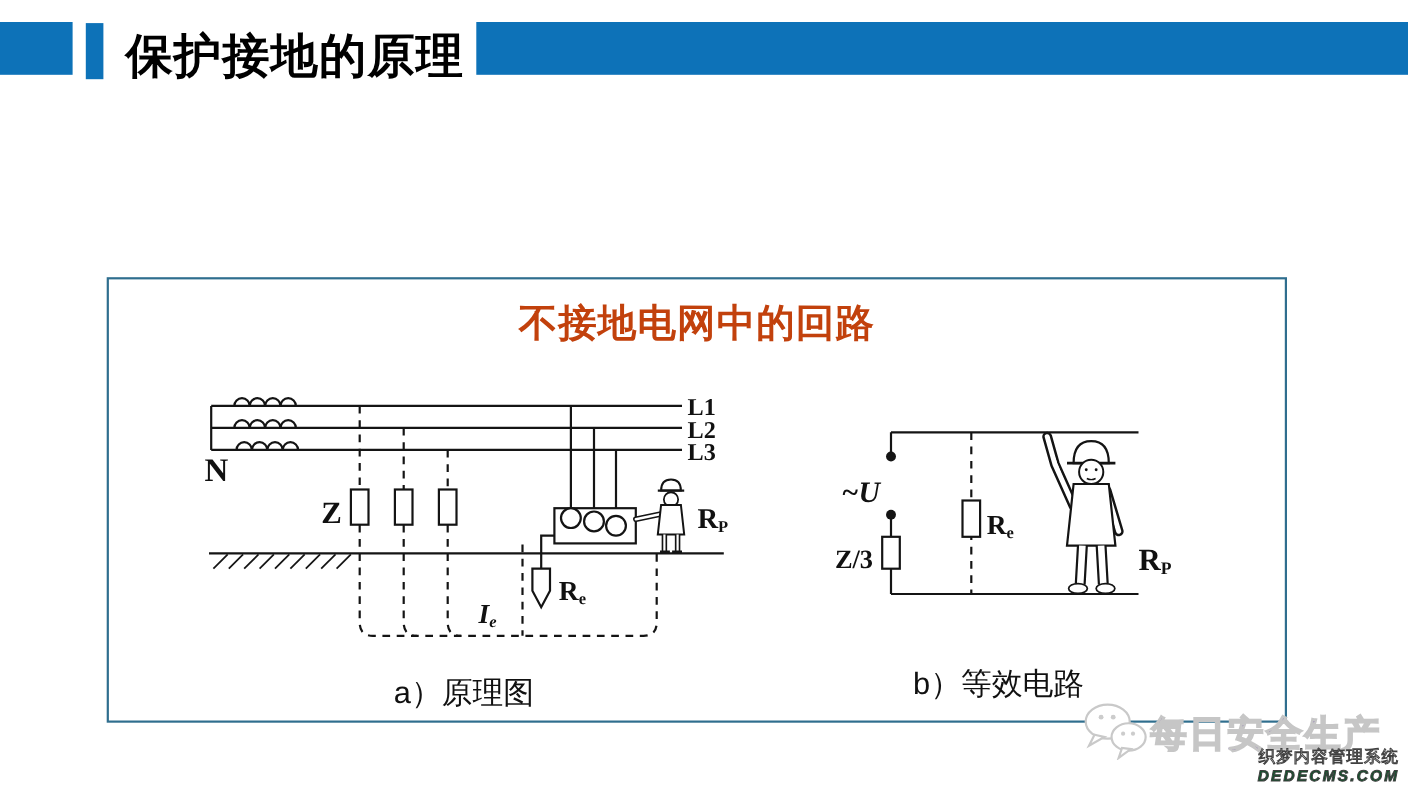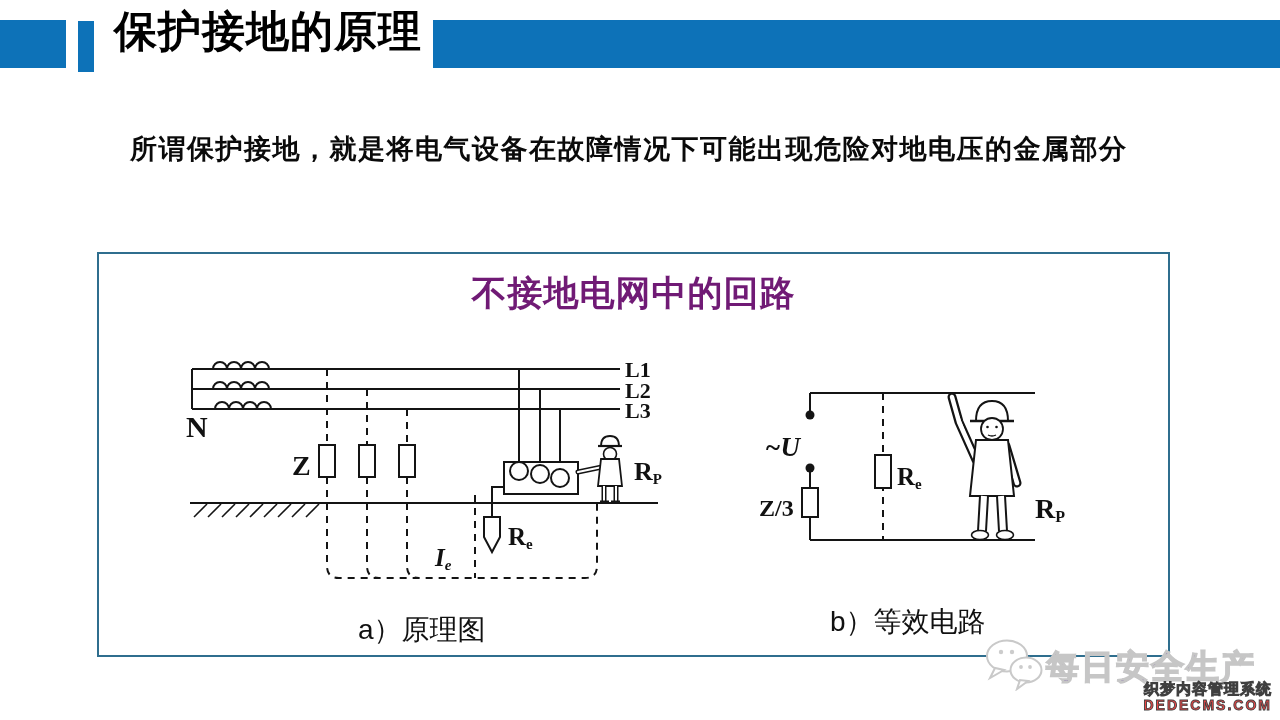--- a/index.html
+++ b/index.html
@@ -2,64 +2,63 @@
 <html><head>
 <meta charset="utf-8">
 <style>
   html,body{margin:0;padding:0;background:#ffffff;}
   .slide{position:relative;width:1280px;height:720px;background:#ffffff;overflow:hidden;
          font-family:"Liberation Sans",sans-serif;color:#000;}
 
   
   .hdr-block{position:absolute;left:0;top:20px;width:66px;height:48px;background:#0d72b8;}
   .hdr-thin{position:absolute;left:78px;top:21px;width:16px;height:51px;background:#0d72b8;}
-  .hdr-title{position:absolute;left:114px;top:4px;height:54px;line-height:54px;
+  .hdr-title{position:absolute;left:114px;top:24px;height:54px;line-height:54px;
              font-size:43px;font-weight:bold;letter-spacing:1px;color:#000;white-space:nowrap;}
   .hdr-bar{position:absolute;left:433px;top:20px;width:847px;height:48px;background:#0d72b8;}
 
   
   .intro{position:absolute;left:74px;top:122px;width:1135px;font-size:27px;line-height:54px;
          font-weight:600;letter-spacing:1.5px;color:#0a0a0a;}
   .intro .indent{text-indent:56px;}
 
   
   .fig-box{position:absolute;left:97px;top:252px;width:1073px;height:405px;
            border:2px solid #2f6e8e;background:#ffffff;box-sizing:border-box;}
   .fig-title{position:absolute;left:97px;top:270px;width:1073px;text-align:center;
-             font-size:35px;font-weight:bold;letter-spacing:1px;color:#701a75;}
+             font-size:35px;font-weight:bold;letter-spacing:1px;color:#c2410c;}
   .svg1{position:absolute;left:170px;top:345px;}
   .svg2{position:absolute;left:755px;top:380px;}
   .caption{position:absolute;font-size:28px;color:#111;white-space:nowrap;}
   .cap-a{left:358px;top:611px;}
   .cap-b{left:830px;top:603px;}
 
   
   .wm-icon{position:absolute;left:983px;top:637px;}
   .wm-brand{position:absolute;left:1046px;top:645px;font-size:33px;font-weight:bold;
             color:#4c1d95;-webkit-text-stroke:1.5px #c6c6c6;white-space:nowrap;letter-spacing:2px;}
   .wm-cms{position:absolute;right:8px;top:681px;text-align:right;line-height:16px;}
-  .wm-cms .name{font-size:15px;font-weight:bold;color:#ffffff;
+  .wm-cms .name{font-size:15px;font-weight:normal;color:#ffffff;
                 -webkit-text-stroke:0.9px #3f3f3f;letter-spacing:1px;}
-  .wm-cms .domain{font-size:14px;font-weight:bold;color:#ef4444;
-                -webkit-text-stroke:0.9px #3f3f3f;letter-spacing:2px;}
+  .wm-cms .domain{font-size:14px;font-weight:bold;color:#14532d;
+                -webkit-text-stroke:0.9px #3f3f3f;letter-spacing:2px;font-style:italic;}
 
   .serif{font-family:"Liberation Serif",serif;}
 </style>
 </head>
 <body>
 
 <div class="slide">
 
   <div class="hdr-block"></div>
   <div class="hdr-thin"></div>
   <div class="hdr-title">保护接地的原理</div>
   <div class="hdr-bar"></div>
 
   <div class="intro">
-    <div class="indent">所谓保护接地，就是将电气设备在故障情况下可能出现危险对地电压的金属部分</div>
   </div>
 
   <div class="fig-box"></div>
   <div class="fig-title">不接地电网中的回路</div>
 
   <svg class="svg1" width="500" height="255" viewBox="0 0 500 255">
     <g stroke="#141414" stroke-width="2" fill="none">
 
       <path d="M22,24 V64"></path>
       <path d="M22,24 H450"></path>

